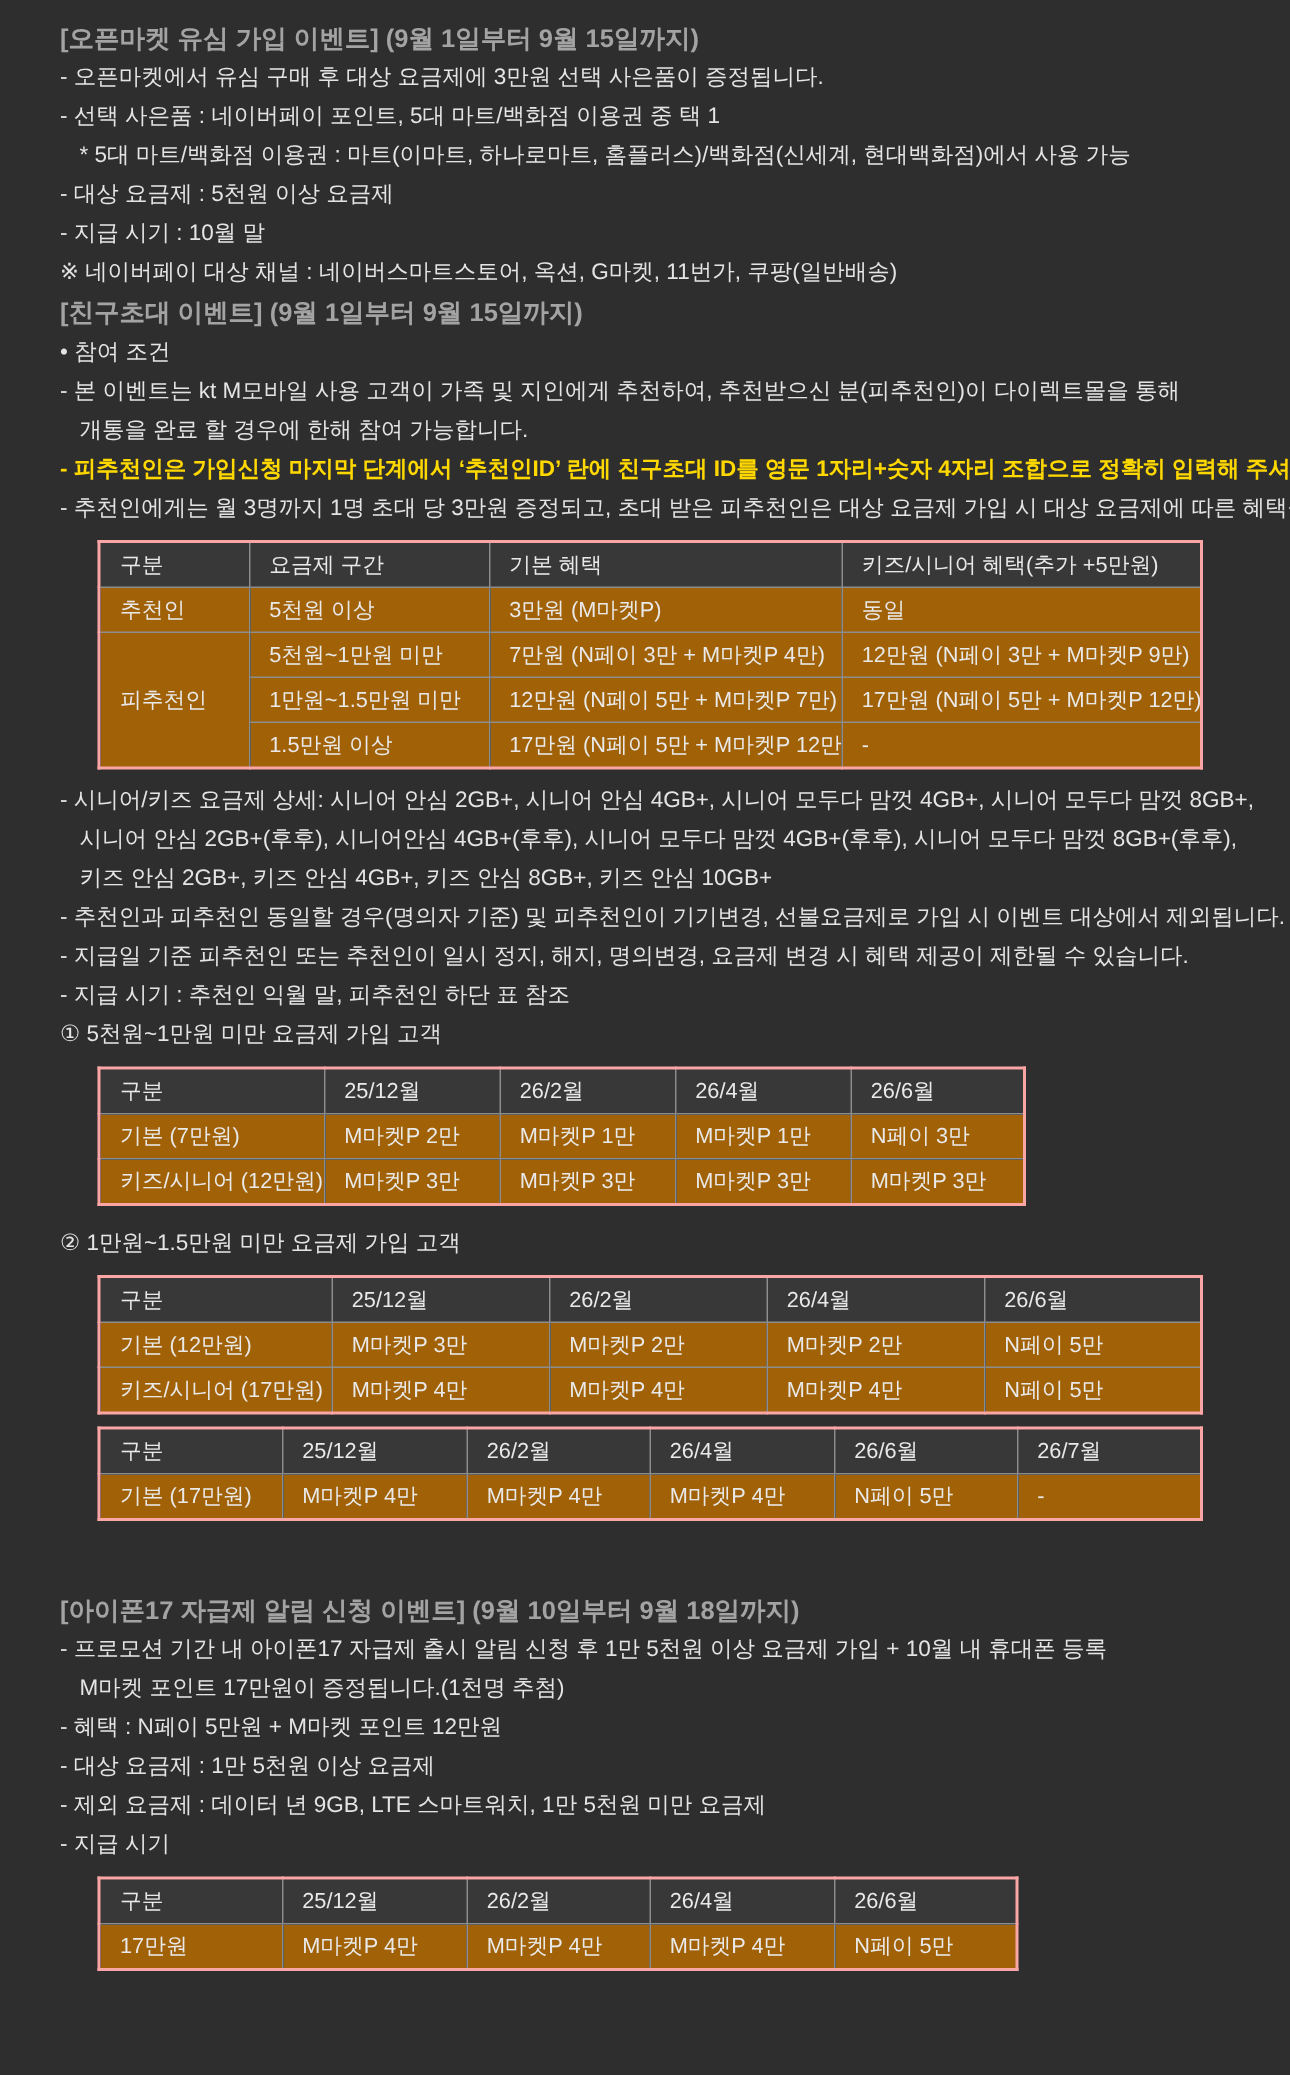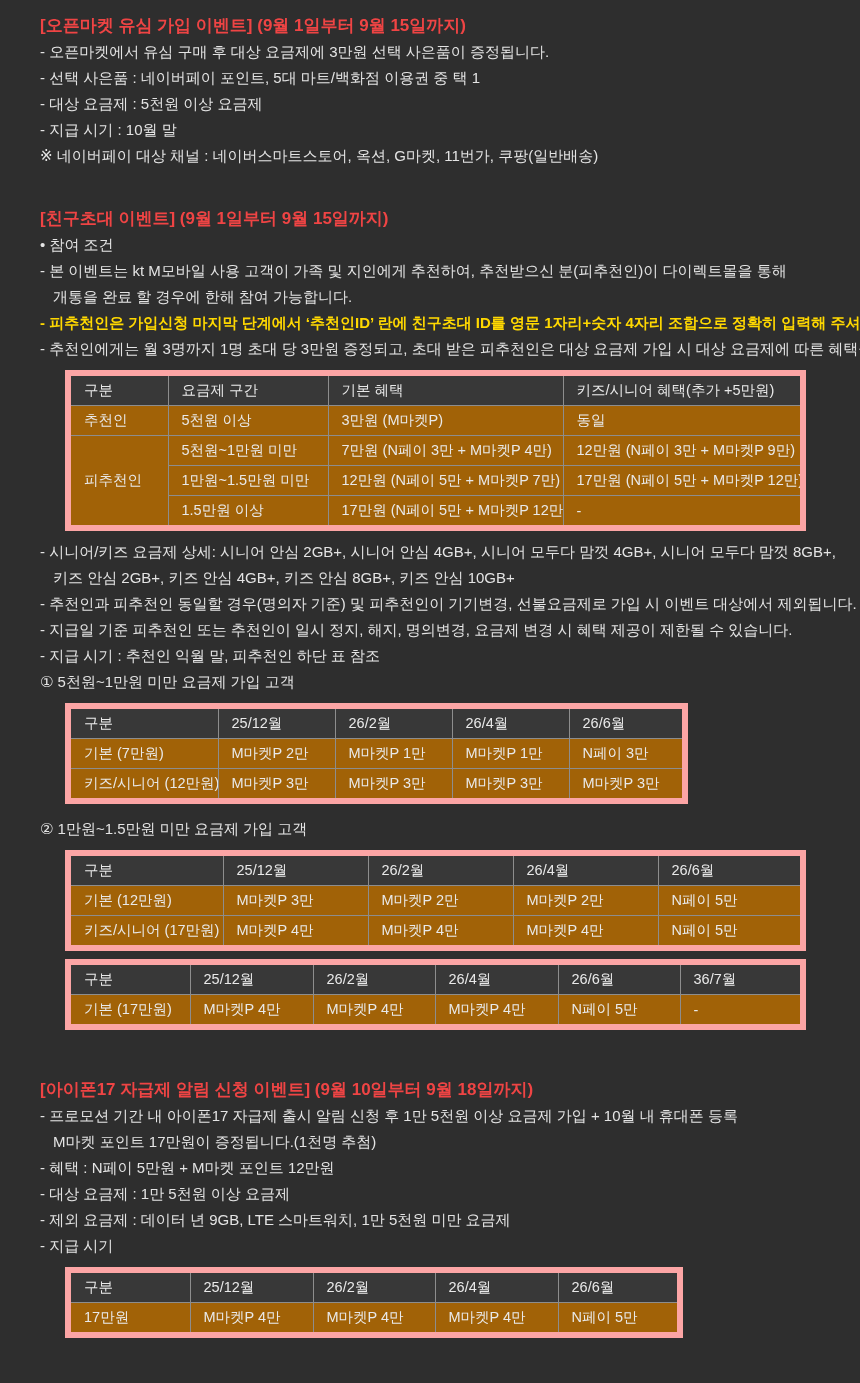--- a/index.html
+++ b/index.html
@@ -5,33 +5,33 @@
   html,body{margin:0;padding:0;}
   body{
     width:860px;height:1383px;
     background:#2e2e2e;
     color:#e4e4e4;
     font-family:"Liberation Sans","DejaVu Sans",sans-serif;
     overflow:hidden;
   }
   .content{padding:12px 28px 0 40px;}
   .sec-title{
-    color:#ef4444;font-size:17px;font-weight:700;
+    color:#a3a3a3;font-size:17px;font-weight:700;
     line-height:27px;margin:0;
   }
   .line{font-size:15px;line-height:26px;margin:0;color:#e4e4e4;white-space:nowrap;}
   .line.indent{padding-left:13px;}
   .line.highlight{color:#ffd800;font-weight:700;}
-  .mt-sec{margin-top:36px;}
+  .mt-sec{}
   .mt-sec-lg{margin-top:46px;}
   .mt-cap{margin-top:12px;}
   .tbl{
     border-collapse:collapse;
     margin:8px 0 8px 25px;
-    border:6px solid #fca5a5;
+    border:2px solid #fca5a5;
     table-layout:fixed;
     padding-left:28px;
   }
   .tbl th,.tbl td{
     border:1px solid #8d8d8d;
     font-size:14.5px;font-weight:400;text-align:left;
     padding:5px 13px;height:19px;
     white-space:nowrap;overflow:hidden;
     color:#e9e9e9;
   }
@@ -44,20 +44,21 @@
   .w-e{width:612px;}
 </style>
 </head>
 <body>
 
 <div class="content">
 
   <p class="sec-title">[오픈마켓 유심 가입 이벤트] (9월 1일부터 9월 15일까지)</p>
   <p class="line">- 오픈마켓에서 유심 구매 후 대상 요금제에 3만원 선택 사은품이 증정됩니다.</p>
   <p class="line">- 선택 사은품 : 네이버페이 포인트, 5대 마트/백화점 이용권  중 택 1</p>
+  <p class="line indent">* 5대 마트/백화점 이용권 : 마트(이마트, 하나로마트, 홈플러스)/백화점(신세계, 현대백화점)에서 사용 가능</p>
   <p class="line">- 대상 요금제 : 5천원 이상 요금제</p>
   <p class="line">- 지급 시기 : 10월 말</p>
   <p class="line">※ 네이버페이 대상 채널 : 네이버스마트스토어, 옥션, G마켓, 11번가, 쿠팡(일반배송)</p>
 
   <p class="sec-title mt-sec">[친구초대 이벤트] (9월 1일부터 9월 15일까지)</p>
   <p class="line">• 참여 조건</p>
   <p class="line">- 본 이벤트는 kt M모바일 사용 고객이 가족 및 지인에게 추천하여, 추천받으신 분(피추천인)이 다이렉트몰을 통해</p>
   <p class="line indent">개통을 완료 할 경우에 한해 참여 가능합니다.</p>
   <p class="line highlight">- 피추천인은 가입신청 마지막 단계에서 ‘추천인ID’ 란에 친구초대 ID를 영문 1자리+숫자 4자리 조합으로 정확히 입력해 주셔야 합니다.</p>
   <p class="line">- 추천인에게는 월 3명까지 1명 초대 당 3만원 증정되고, 초대 받은 피추천인은 대상 요금제 가입 시 대상 요금제에 따른 혜택을 증정해드립니다.</p>
@@ -95,20 +96,21 @@
     </tr>
     <tr>
       <td>1.5만원 이상</td>
       <td>17만원 (N페이 5만 + M마켓P 12만)</td>
       <td>-</td>
     </tr>
   </tbody>
     </table>
 
   <p class="line">- 시니어/키즈 요금제 상세: 시니어 안심 2GB+, 시니어 안심 4GB+, 시니어 모두다 맘껏 4GB+, 시니어 모두다 맘껏 8GB+,</p>
+  <p class="line indent">시니어 안심 2GB+(후후), 시니어안심 4GB+(후후), 시니어 모두다 맘껏 4GB+(후후), 시니어 모두다 맘껏 8GB+(후후),</p>
   <p class="line indent">키즈 안심 2GB+, 키즈 안심 4GB+, 키즈 안심 8GB+, 키즈 안심 10GB+</p>
   <p class="line">- 추천인과 피추천인 동일할 경우(명의자 기준) 및 피추천인이 기기변경, 선불요금제로 가입 시 이벤트 대상에서 제외됩니다.</p>
   <p class="line">- 지급일 기준 피추천인 또는 추천인이 일시 정지, 해지, 명의변경, 요금제 변경 시 혜택 제공이 제한될 수 있습니다.</p>
   <p class="line">- 지급 시기 : 추천인 익월 말, 피추천인 하단 표 참조</p>
 
   <p class="line">① 5천원~1만원 미만 요금제 가입 고객</p>
   <table class="tbl w-b">
     <colgroup>
         <col style="width:150px">
         <col style="width:117px">
@@ -184,21 +186,21 @@
         <col style="width:122px">
         <col style="width:123px">
       </colgroup>
     <tbody>
         <tr>
       <th>구분</th>
       <th>25/12월</th>
       <th>26/2월</th>
       <th>26/4월</th>
       <th>26/6월</th>
-      <th>36/7월</th>
+      <th>26/7월</th>
     </tr>
     <tr>
       <td>기본 (17만원)</td>
       <td>M마켓P 4만</td>
       <td>M마켓P 4만</td>
       <td>M마켓P 4만</td>
       <td>N페이 5만</td>
       <td>-</td>
     </tr>
   </tbody>

